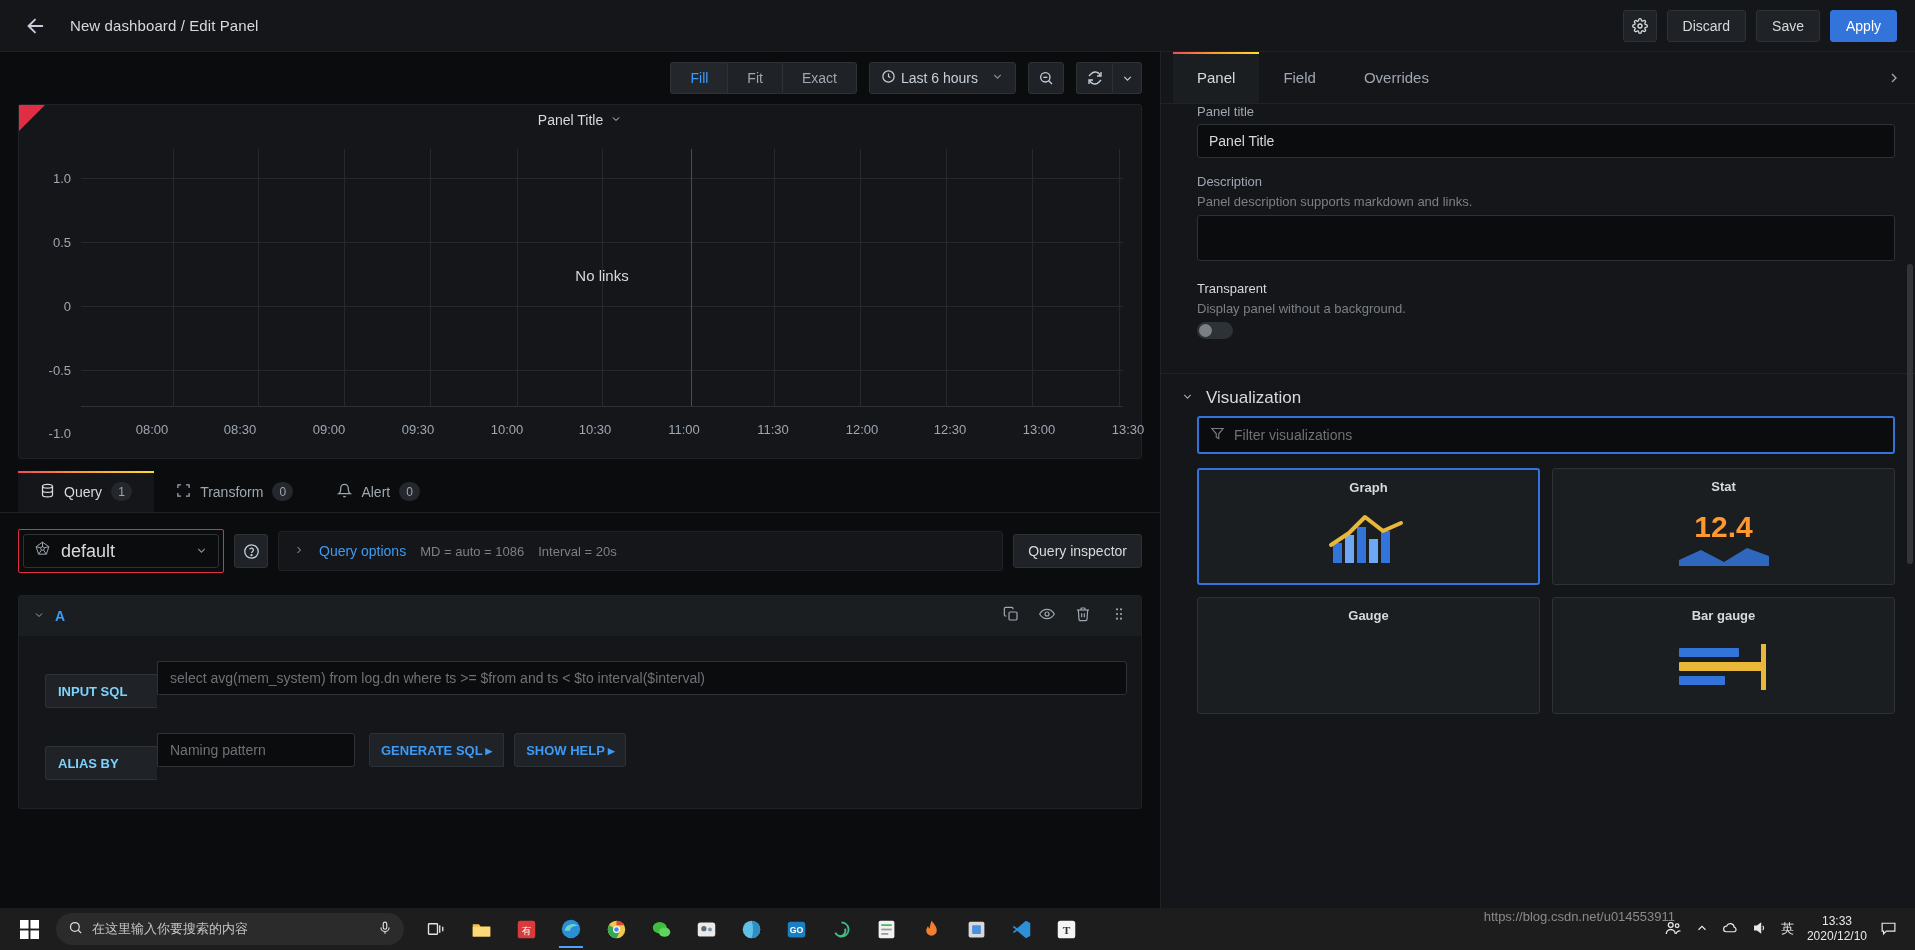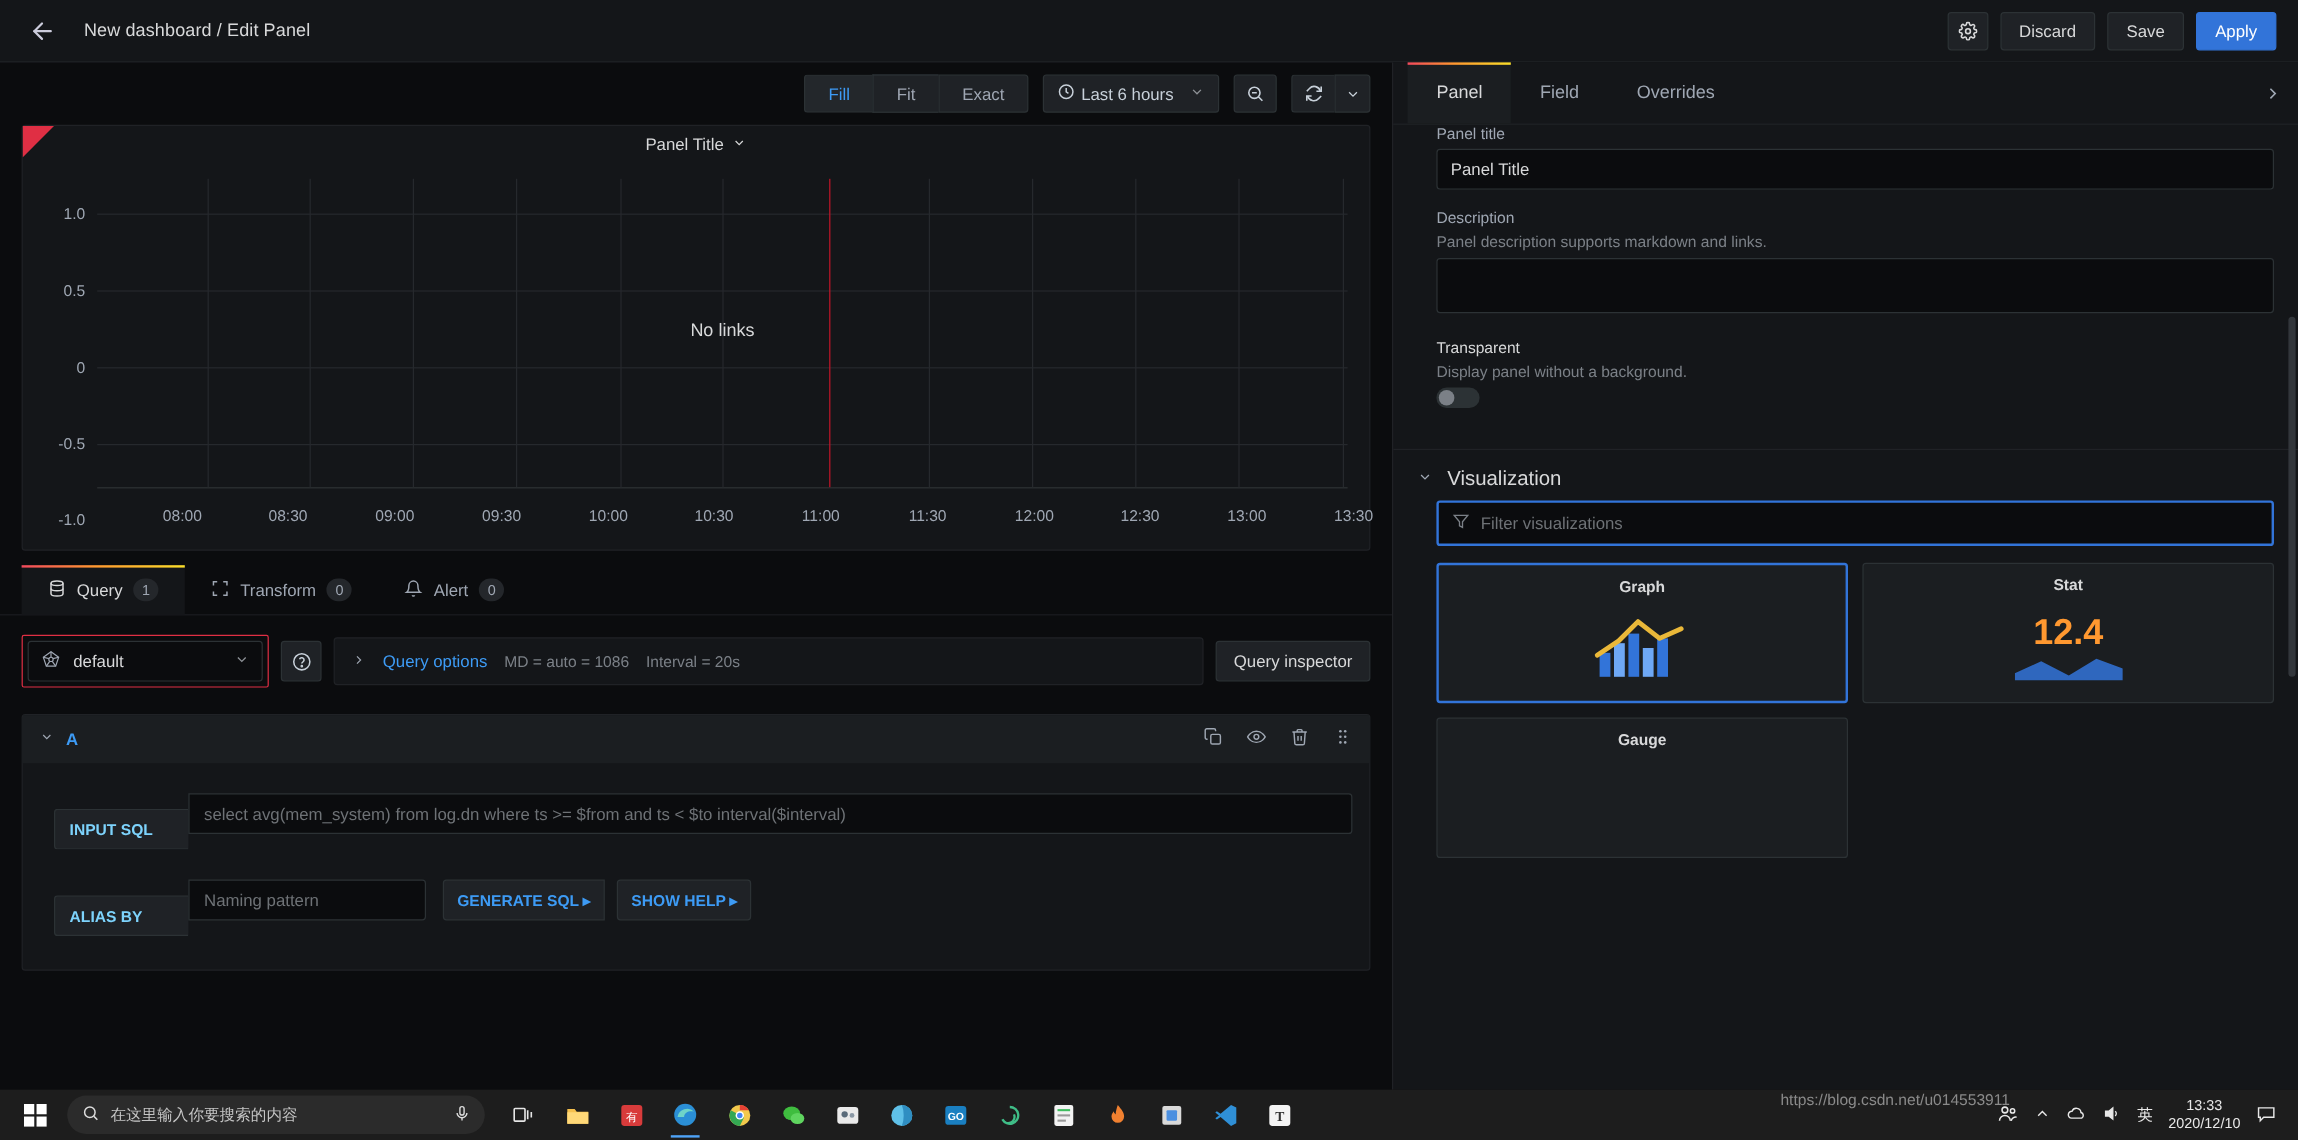--- a/index.html
+++ b/index.html
@@ -134,21 +134,21 @@
 
   
   .qbody { background: #0b0c0e; padding: 16px 18px 0 18px; flex:1; overflow:hidden;}
   .qrow1 { display: flex; align-items: center; gap: 10px; }
   .ds-wrap {
     border: 1px solid #e02f44; border-radius: 2px; padding: 4px;
   }
   .ds-picker {
     width: 196px; height: 34px; background: #0b0c0e; border: 1px solid #2c3235;
     border-radius: 3px; display: flex; align-items: center; gap: 10px;
-    padding: 0 10px; font-size: 14px; color: #d8d9da; cursor: pointer;
+    padding: 0 10px; font-size: 18px; color: #d8d9da; cursor: pointer;
   }
   .ds-picker .chev { margin-left: auto; color: #8e9297; }
   .help-btn {
     width: 34px; height: 34px; background: #1f2226; border: 1px solid #2c3235;
     border-radius: 3px; display: flex; align-items: center; justify-content: center;
     color: #c7d0d9; cursor: pointer;
   }
   .qopts {
     flex: 1; height: 40px; background: #141619; border: 1px solid #202226;
     border-radius: 3px; display: flex; align-items: center; gap: 14px;
@@ -625,20 +625,31 @@
               <svg width="90" height="22" viewBox="0 0 90 22">
                 <path d="M0,16 L22,6 L45,18 L68,4 L90,12 L90,22 L0,22 Z" fill="#3274d9" opacity="0.85"></path>
               </svg>
             </div>
           </div>
 
           <div class="viz-card">
             <div class="vname">Gauge</div>
           </div>
 
+          <div class="viz-card">
+            <div class="vname">Bar gauge</div>
+            <div class="viz-art">
+              <svg width="102" height="56" viewBox="0 0 102 56">
+                <rect x="6" y="8" width="60" height="9" rx="1" fill="#3274d9"></rect>
+                <rect x="6" y="22" width="84" height="9" rx="1" fill="#eab839"></rect>
+                <rect x="6" y="36" width="46" height="9" rx="1" fill="#3274d9"></rect>
+                <rect x="88" y="4" width="5" height="46" fill="#eab839"></rect>
+              </svg>
+            </div>
+          </div>
         </div>
       </div>
       <div class="scroll-thumb"></div>
     </div>
   </div>
 </div>
 
 <div class="taskbar">
   <div class="tb-start">
     <svg width="19" height="19" viewBox="0 0 20 20" fill="#fff">

